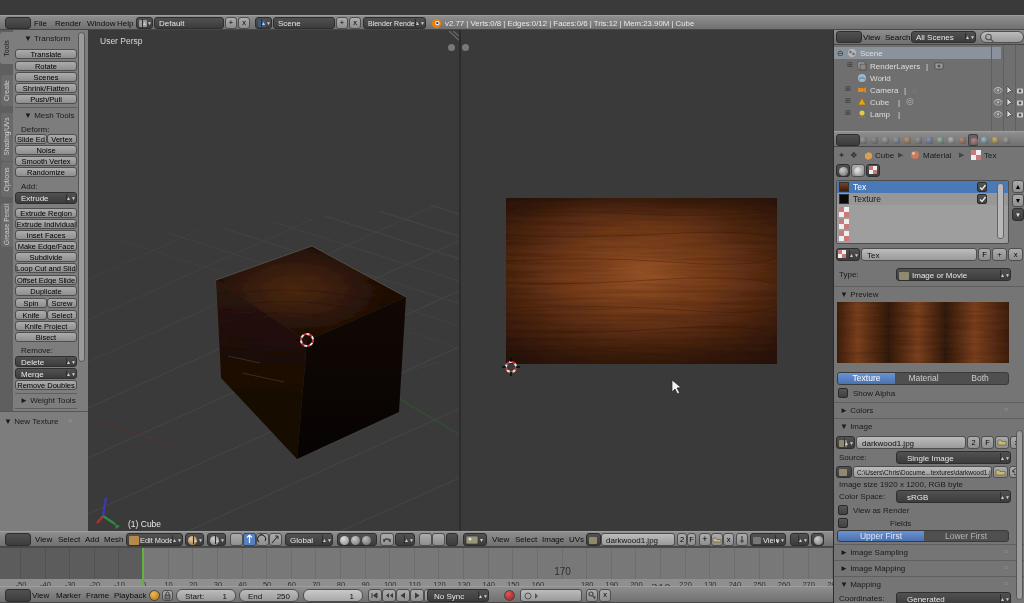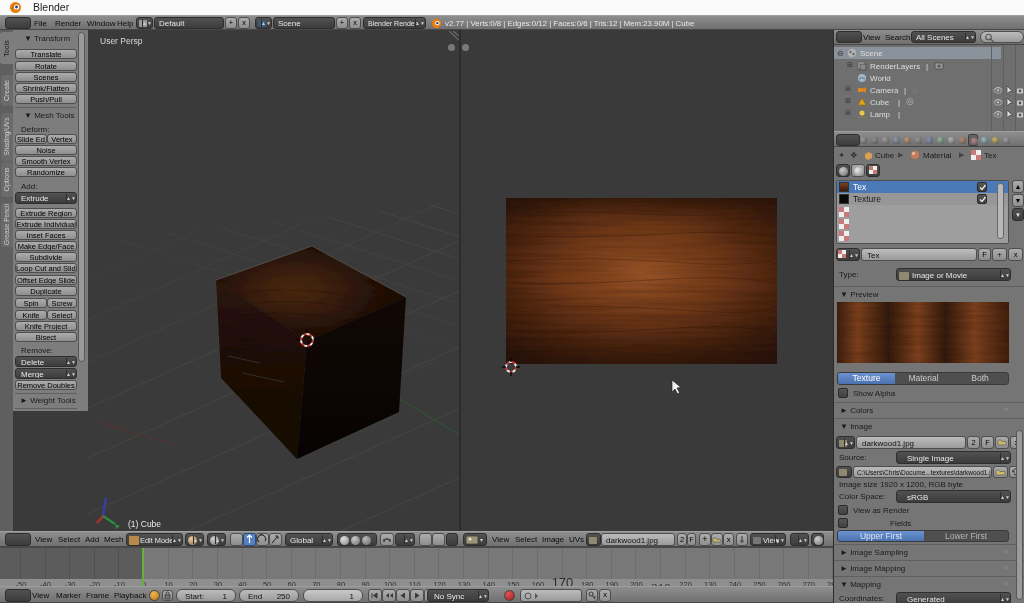--- a/index.html
+++ b/index.html
@@ -12,29 +12,20 @@
 .menu{color:#0c0c0c;font-size:8px;}
 .stp{position:absolute;right:1px;top:1px;bottom:1px;width:9px;border-left:1px solid #2e2e2e;display:flex;flex-direction:column;align-items:center;justify-content:center;color:#ccc;font-size:5px;line-height:4px;}
 .lbl{color:#1a1a1a;font-size:8px;}
 .wlbl{color:#dedede;font-size:8px;}
 .chk{width:10px;height:10px;background:linear-gradient(#565656,#404040);border:1px solid #2a2a2a;border-radius:2px;display:inline-block;}
 .sep{border-bottom:1px solid #5f5f5f;}
 </style></head>
 <body>
 <div id="stage">
 
-<div class="abs" style="left:0;top:0;width:1024px;height:15px;background:#fbfbfb;">
-  <svg class="abs" style="left:9px;top:1px" width="13" height="13" viewBox="0 0 13 13">
-        <circle cx="6.5" cy="6.5" r="5.5" fill="#e87d0d"></circle>
-        <circle cx="7.5" cy="6" r="2.6" fill="#fff"></circle>
-        <circle cx="7.5" cy="6" r="1.4" fill="#1b3c8a"></circle>
-        <path d="M1 8 L6 3 L4 8 Z" fill="#c96a0b"></path>
-      </svg>
-  <span class="abs" style="left:33px;top:1px;font-size:10.5px;color:#222;">Blender</span>
-</div>
 
 <div class="abs hdr" style="left:0;top:15px;width:1024px;height:15px;">
   <div class="abs dbtn" style="left:5px;top:1px;width:26px;height:12px;"></div>
   <span class="abs menu" style="left:34px;top:3px;">File</span>
   <span class="abs menu" style="left:55px;top:3px;">Render</span>
   <span class="abs menu" style="left:87px;top:3px;">Window</span>
   <span class="abs menu" style="left:117px;top:3px;">Help</span>
   <div class="abs dbtn" style="left:136px;top:1px;width:17px;height:12px;">
         <div class="abs" style="left:2px;top:2px;width:8px;height:7px;background:#9a9a9a;border-radius:1px;"></div>
         <div class="stp">▲▼</div>
@@ -180,20 +171,24 @@
   <span class="abs lbl" style="left:8px;top:316px;">Remove:</span>
   <div class="abs dbtn" style="left:2px;top:326px;width:62px;height:11px;"><span style="margin-left:5px;line-height:11px;">Delete</span><div class="stp">▲▼</div></div>
   <div class="abs dbtn" style="left:2px;top:338px;width:62px;height:11px;"><span style="margin-left:5px;line-height:11px;">Merge</span><div class="stp">▲▼</div></div>
   <div class="abs btn" style="left:2px;top:350px;width:62px;height:10px;line-height:9px;">Remove Doubles</div>
   <div class="abs sep" style="left:2px;top:363px;width:62px;height:1px;"></div>
   <span class="abs lbl" style="left:7px;top:366px;">► Weight Tools</span>
   <div class="abs sep" style="left:2px;top:378px;width:62px;height:1px;"></div>
   <div class="abs" style="left:65px;top:2px;width:7px;height:330px;background:#9a9a9a;border:1px solid #555;border-radius:4px;"></div>
 </div>
 
+<div class="abs" style="left:0;top:411px;width:88px;height:120px;background:#7d7d7d;border-top:1px solid #555;">
+  <span class="abs lbl" style="left:4px;top:5px;">▼ New Texture</span>
+      <span class="abs" style="left:68px;top:5px;color:#999;font-size:7px;">≡</span>
+</div>
 
 <div class="abs" style="left:461px;top:30px;width:372px;height:501px;background:#3a3a3a;overflow:hidden;" id="uved">
 <svg width="372" height="501" style="position:absolute;left:0;top:0">
 <defs>
   <radialGradient id="uvwood" cx="0.5" cy="0.45" r="0.72">
     <stop offset="0" stop-color="#9a5426"></stop>
             <stop offset="0.4" stop-color="#743a18"></stop>
             <stop offset="0.75" stop-color="#47220f"></stop>
             <stop offset="1" stop-color="#2e1509"></stop>
   </radialGradient>
@@ -356,21 +351,21 @@
         <div class="abs" style="left:428.4px;top:31.5px;width:22px;text-align:center;font-size:7.5px;color:#2e2e2e;">120</div>
         <div class="abs" style="left:463.1px;top:0;width:1px;height:31px;background:#6d6d6d"></div>
         <div class="abs" style="left:453.1px;top:31.5px;width:22px;text-align:center;font-size:7.5px;color:#2e2e2e;">130</div>
         <div class="abs" style="left:487.7px;top:0;width:1px;height:31px;background:#6d6d6d"></div>
         <div class="abs" style="left:477.7px;top:31.5px;width:22px;text-align:center;font-size:7.5px;color:#2e2e2e;">140</div>
         <div class="abs" style="left:512.3px;top:0;width:1px;height:31px;background:#6d6d6d"></div>
         <div class="abs" style="left:502.3px;top:31.5px;width:22px;text-align:center;font-size:7.5px;color:#2e2e2e;">150</div>
         <div class="abs" style="left:536.9px;top:0;width:1px;height:31px;background:#6d6d6d"></div>
         <div class="abs" style="left:526.9px;top:31.5px;width:22px;text-align:center;font-size:7.5px;color:#2e2e2e;">160</div>
         <div class="abs" style="left:561.5px;top:0;width:1px;height:31px;background:#6d6d6d"></div>
-        <div class="abs" style="left:551.5px;top:27px;width:22px;text-align:center;font-size:13px;color:#2e2e2e;">170</div>
+        <div class="abs" style="left:551.5px;top:18px;width:22px;text-align:center;font-size:10px;color:#2e2e2e;">170</div>
         <div class="abs" style="left:586.2px;top:0;width:1px;height:31px;background:#6d6d6d"></div>
         <div class="abs" style="left:576.2px;top:31.5px;width:22px;text-align:center;font-size:7.5px;color:#2e2e2e;">180</div>
         <div class="abs" style="left:610.8px;top:0;width:1px;height:31px;background:#6d6d6d"></div>
         <div class="abs" style="left:600.8px;top:31.5px;width:22px;text-align:center;font-size:7.5px;color:#2e2e2e;">190</div>
         <div class="abs" style="left:635.4px;top:0;width:1px;height:31px;background:#6d6d6d"></div>
         <div class="abs" style="left:625.4px;top:31.5px;width:22px;text-align:center;font-size:7.5px;color:#2e2e2e;">200</div>
         <div class="abs" style="left:660.0px;top:0;width:1px;height:31px;background:#6d6d6d"></div>
         <div class="abs" style="left:650.0px;top:31.5px;width:22px;text-align:center;font-size:13px;color:#2e2e2e;font-family:Liberation Serif, serif;">210</div>
         <div class="abs" style="left:684.6px;top:0;width:1px;height:31px;background:#6d6d6d"></div>
         <div class="abs" style="left:674.6px;top:31.5px;width:22px;text-align:center;font-size:7.5px;color:#2e2e2e;">220</div>

